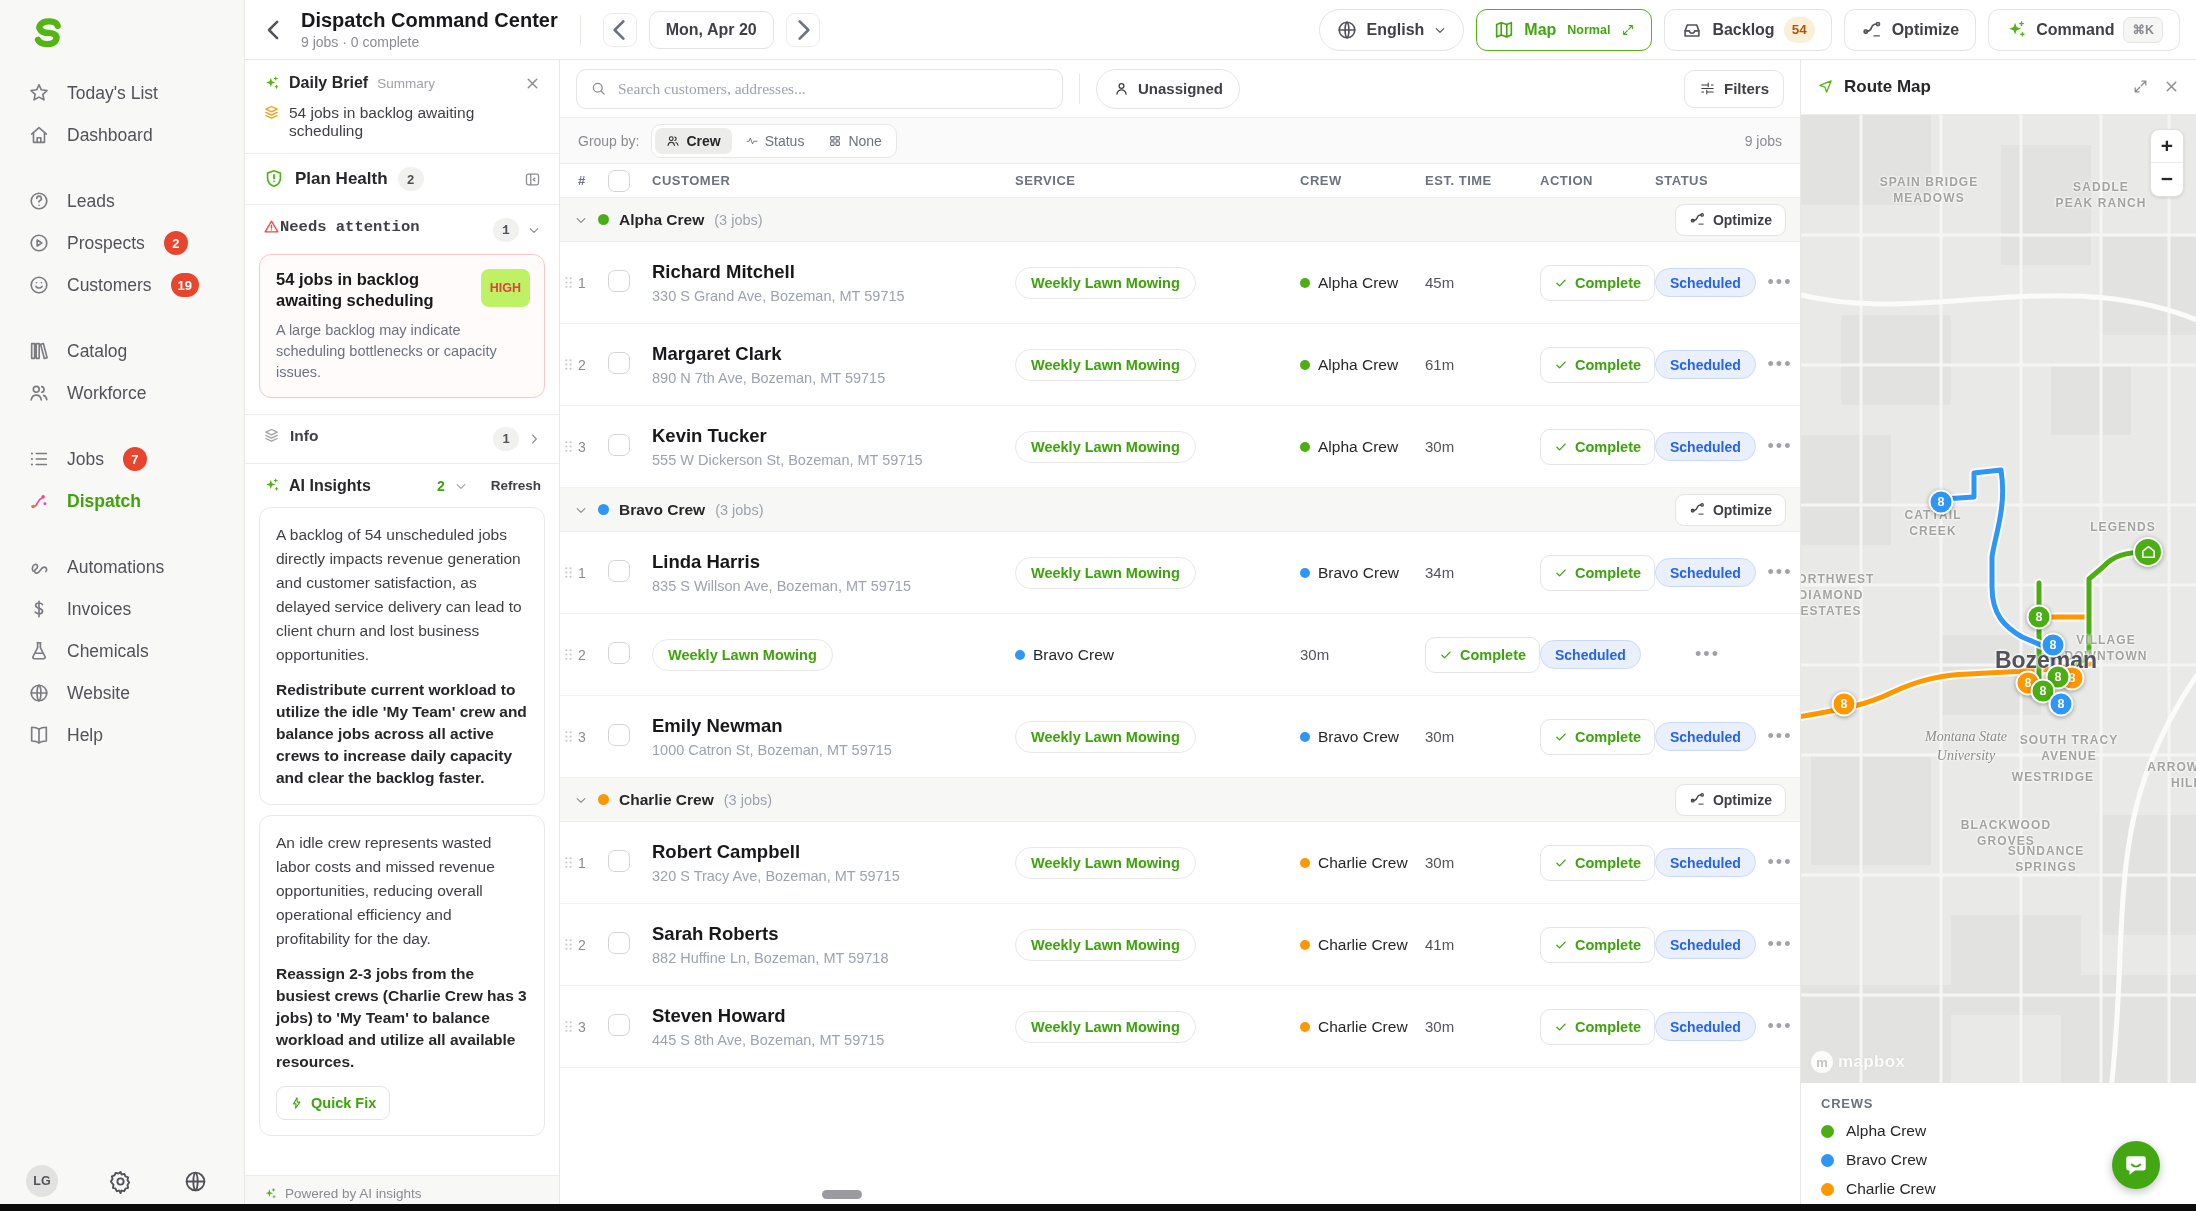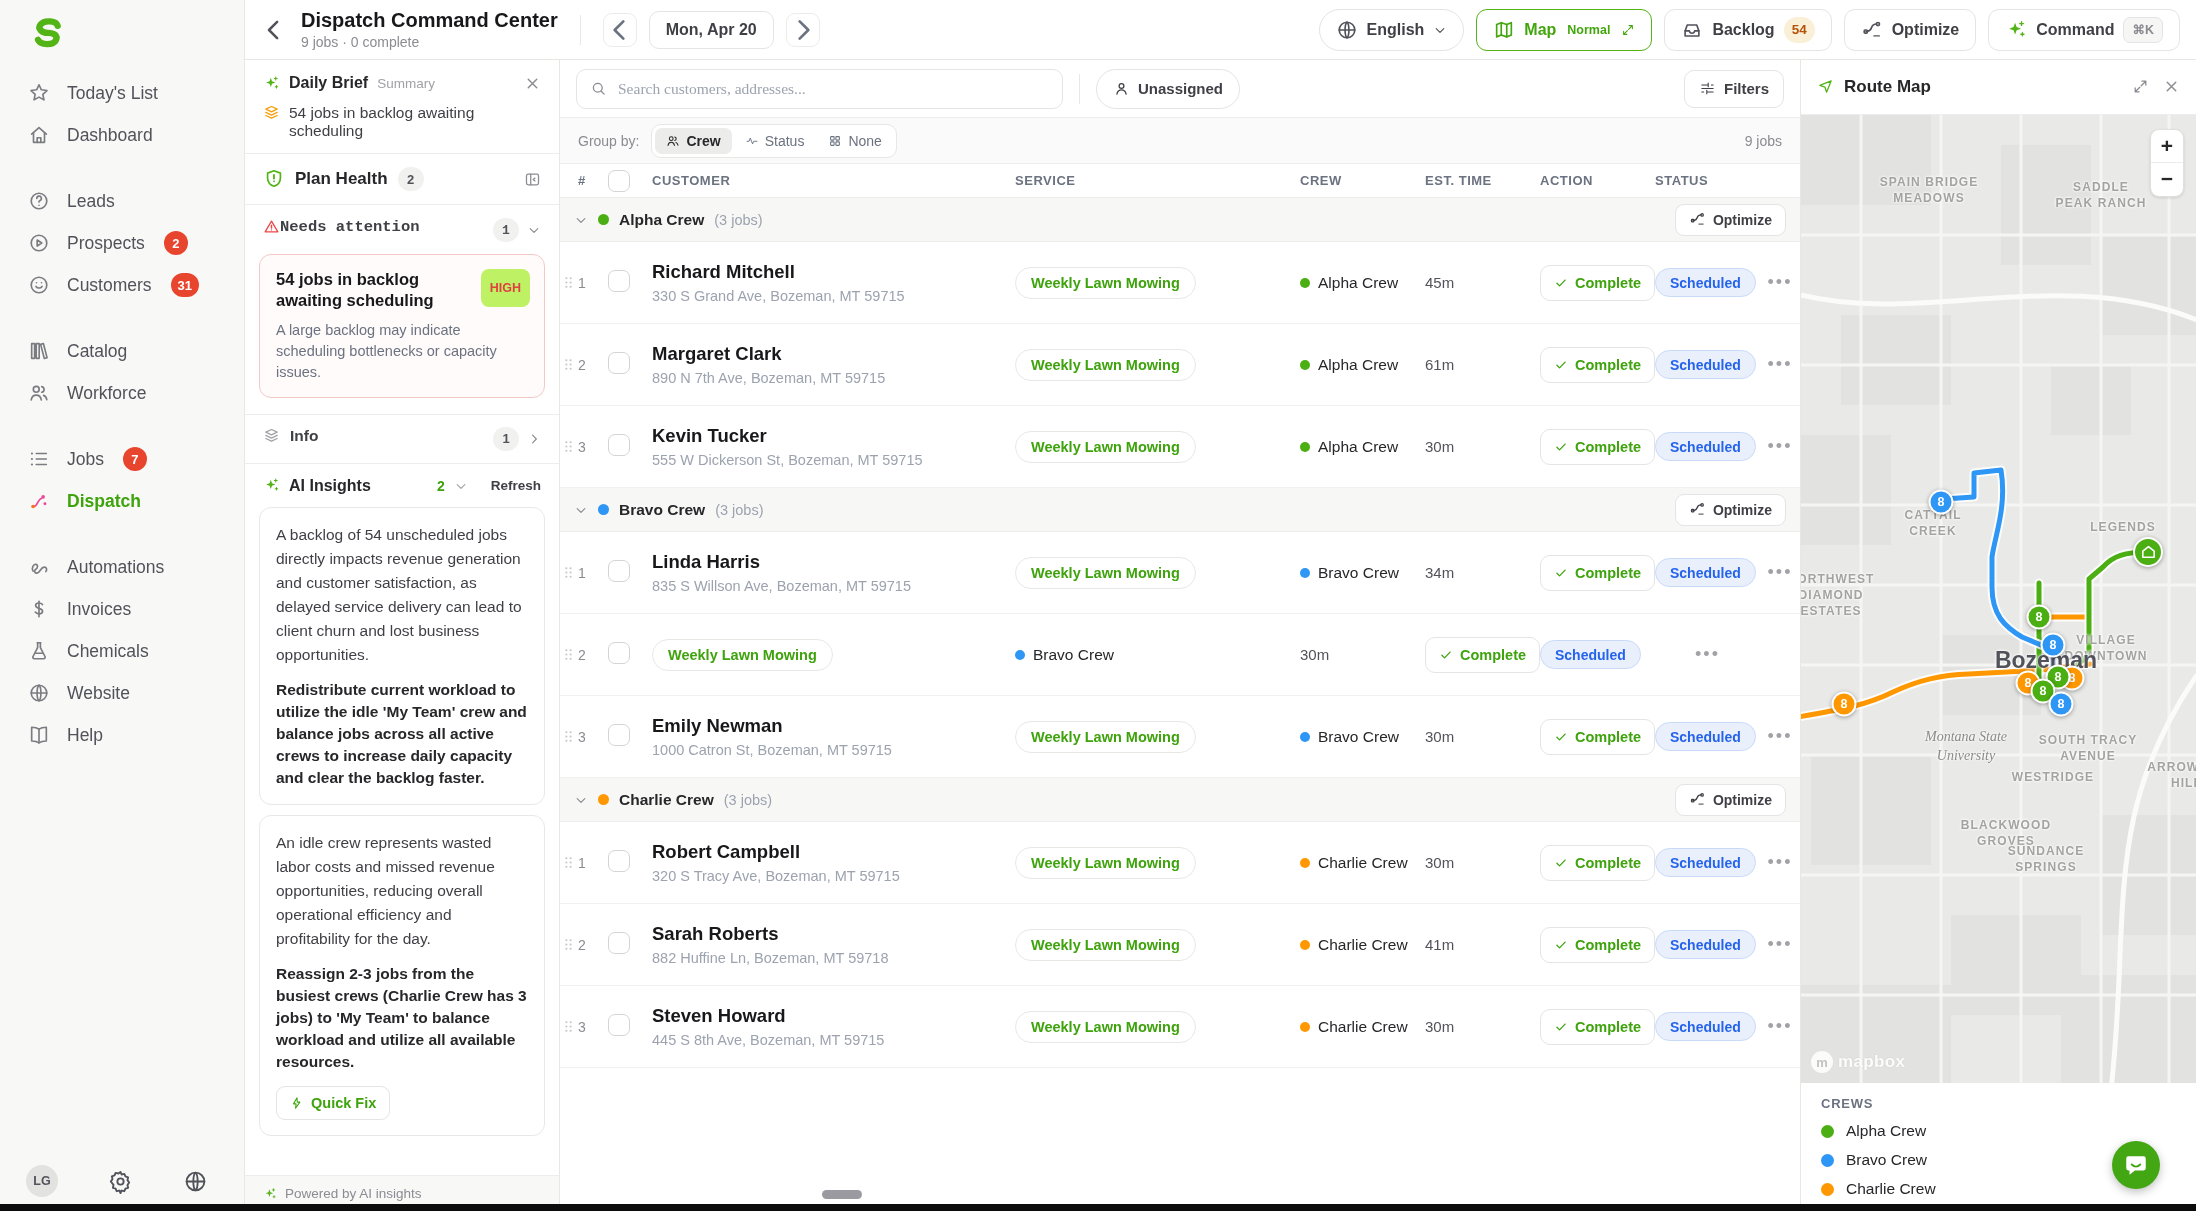--- a/index.html
+++ b/index.html
@@ -217,21 +217,21 @@
         </div>
         <div class="nav-item">
           <span class="ic ">
             <svg viewBox="0 0 24 24" fill="none" stroke="currentColor" stroke-width="1.8" stroke-linecap="round" stroke-linejoin="round">
               <circle cx="12" cy="12" r="8.5"></circle>
               <path d="M8.7 13.6c.8 1.1 2 1.7 3.3 1.7s2.5-.6 3.3-1.7"></path>
               <path d="M9.3 9.5h.01M14.7 9.5h.01"></path>
             </svg>
           </span>
           <span class="nav-label">Customers</span>
-          <span class="nav-badge">31</span>
+          <span class="nav-badge">19</span>
         </div>
         <div class="nav-item gap">
           <span class="ic ">
             <svg viewBox="0 0 24 24" fill="none" stroke="currentColor" stroke-width="1.8" stroke-linecap="round" stroke-linejoin="round">
               <path d="M4 4h3.2v16H4zM9 4h3.2v16H9z"></path>
               <path d="M13.8 4.8l3-.9 4 15.3-3 .9z"></path>
             </svg>
           </span>
           <span class="nav-label">Catalog</span>
         </div>
@@ -1089,21 +1089,21 @@
 PEAK RANCH</div>
         <div class="map-label" style="left: 132px; top: 408px;">CATTAIL
 CREEK</div>
         <div class="map-label" style="left: 322px; top: 412px;">LEGENDS</div>
         <div class="map-label" style="left: 30px; top: 480px;">NORTHWEST
 DIAMOND
 ESTATES</div>
         <div class="map-label" style="left: 305px; top: 533px;">VILLAGE
 DOWNTOWN</div>
         <div class="map-label city" style="left: 245px; top: 546px;">Bozeman</div>
-        <div class="map-label" style="left: 268px; top: 633px; margin-left: 19px;">SOUTH TRACY
+        <div class="map-label" style="left: 268px; top: 633px;">SOUTH TRACY
 AVENUE</div>
         <div class="map-label serif" style="left: 165px; top: 632px; font-style: italic;">Montana State
 University</div>
         <div class="map-label" style="left: 252px; top: 662px;">WESTRIDGE</div>
         <div class="map-label" style="left: 205px; top: 718px;">BLACKWOOD
 GROVES</div>
         <div class="map-label" style="left: 245px; top: 744px;">SUNDANCE
 SPRINGS</div>
         <div class="map-label" style="left: 390px; top: 660px;">ARROWLEAF
 HILLS</div>

